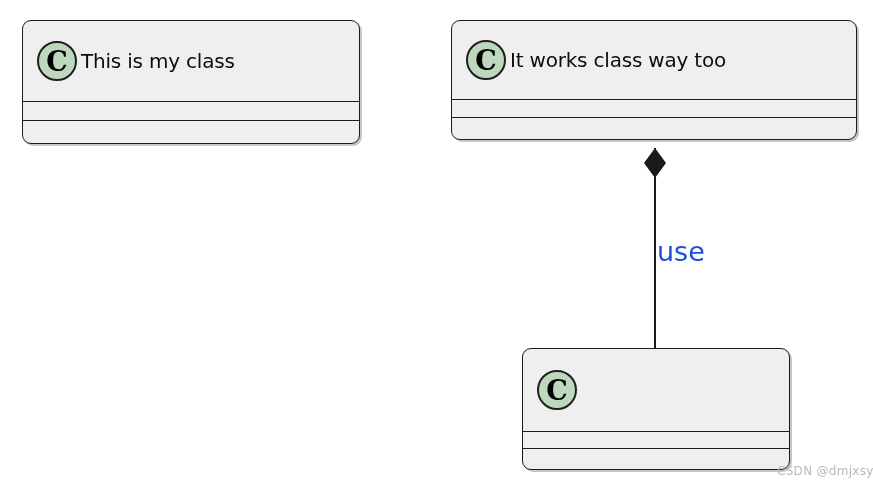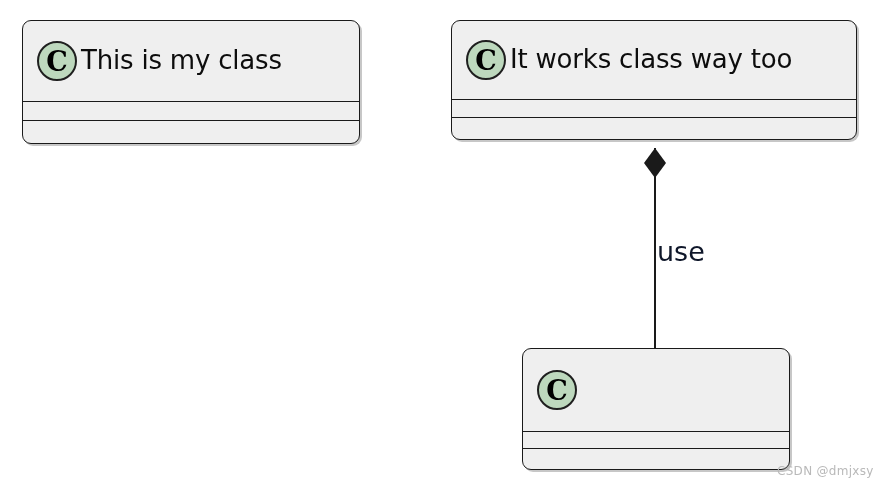--- a/index.html
+++ b/index.html
@@ -49,21 +49,21 @@
     font-family: "DejaVu Serif", serif;
     font-weight: 700;
     font-size: 27px;
     line-height: 1;
     color: #000000;
     box-sizing: border-box;
   }
   .class-name {
     margin-left: 4px;
     font-family: "DejaVu Sans", sans-serif;
-    font-size: 26px;
+    font-size: 20px;
     line-height: 1.05;
     color: #0d0d0d;
     white-space: nowrap;
     letter-spacing: -0.2px;
   }
   .class-compartment {
     box-sizing: border-box;
     width: 100%;
   }
   .class-compartment.divided {
@@ -148,17 +148,17 @@
     <div class="class-compartment" id="cls2-ops" style="height: 19px;"></div>
   </div>
 
   <div class="link-line" id="link0-line" style="left: 654px; top: 148px; height: 201px; background: rgb(26, 26, 26);"></div>
 
   <div class="link-diamond" id="link0-diamond" style="left: 644px; top: 148px;">
     <span class="d-top" style="border-bottom-color: rgb(26, 26, 26);"></span>
     <span class="d-bottom" style="border-top-color: rgb(26, 26, 26);"></span>
   </div>
 
-  <div class="link-label" id="link0-label" style="left: 657px; top: 238px; color: #0f172a;">use</div>
+  <div class="link-label" id="link0-label" style="left: 657px; top: 238px; color: #1d4ed8;">use</div>
 
   <div class="watermark" id="wm" style="left: 777px; top: 464px; color: rgb(185, 185, 185); text-align: right;">CSDN @dmjxsy</div>
 
 </div>
 
 </body></html>

